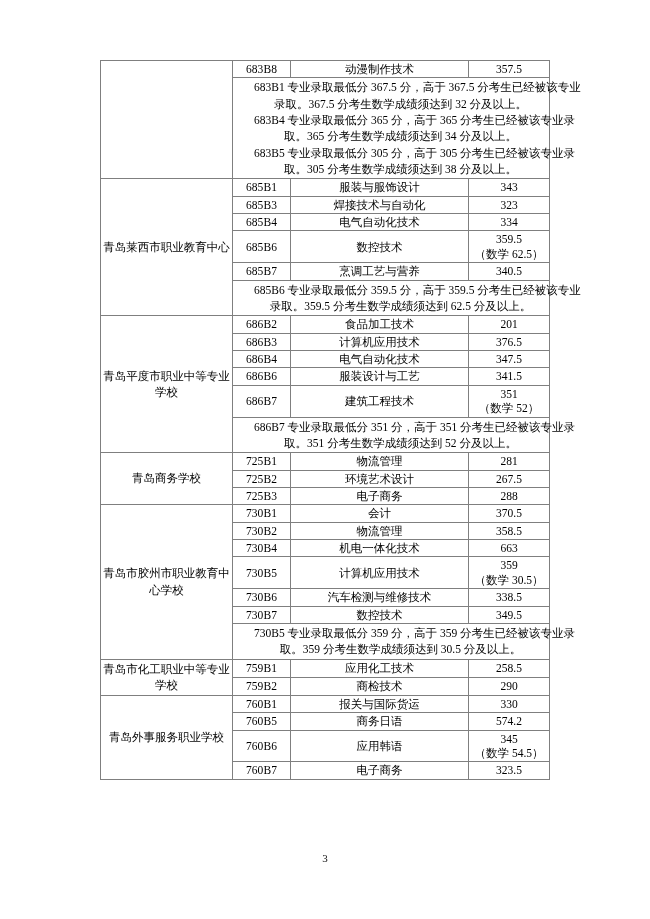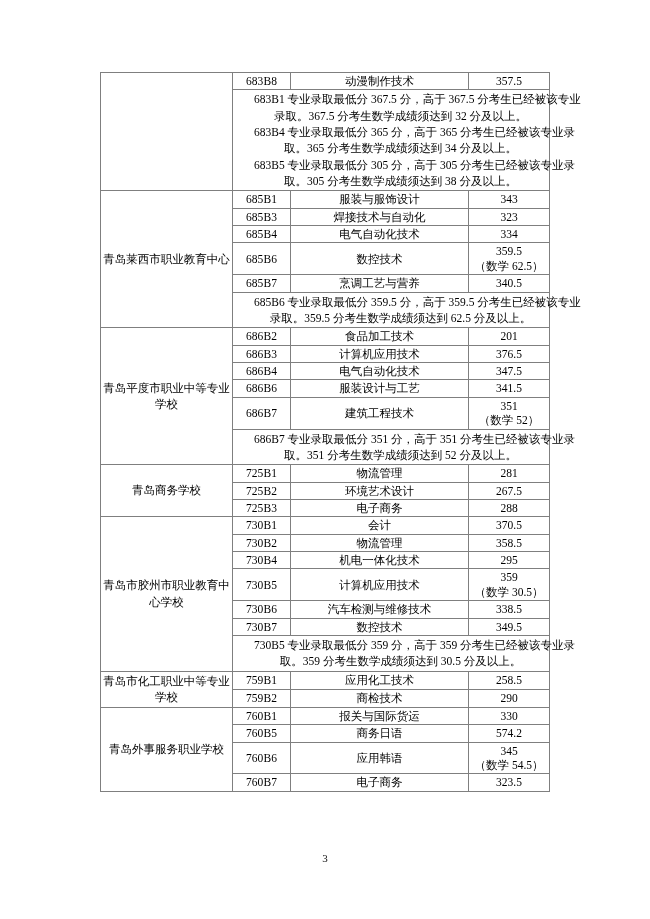--- a/index.html
+++ b/index.html
@@ -21,21 +21,21 @@
     left: 0;
     top: 0;
     width: 650px;
     height: 919px;
   }
 
   
   #score-table {
     position: absolute;
     left: 100px;
-    top: 72px;
+    top: 60px;
     width: 449px;
     border-collapse: collapse;
     table-layout: fixed;
     font-size: 11.5px;
     line-height: 1.25;
   }
 
   #score-table td {
     border: 1px solid #7f7f7f;
     padding: 1px 2px;
@@ -237,21 +237,21 @@
           <td class="code">730B2</td>
           <td class="major">物流管理</td>
           <td class="score">
             <span class="sub">358.5</span>
           </td>
         </tr>
         <tr>
           <td class="code">730B4</td>
           <td class="major">机电一体化技术</td>
           <td class="score">
-            <span class="sub">295</span>
+            <span class="sub">663</span>
           </td>
         </tr>
         <tr>
           <td class="code">730B5</td>
           <td class="major">计算机应用技术</td>
           <td class="score">
             <span class="sub">359</span>
             <span class="sub">（数学 30.5）</span>
           </td>
         </tr>

